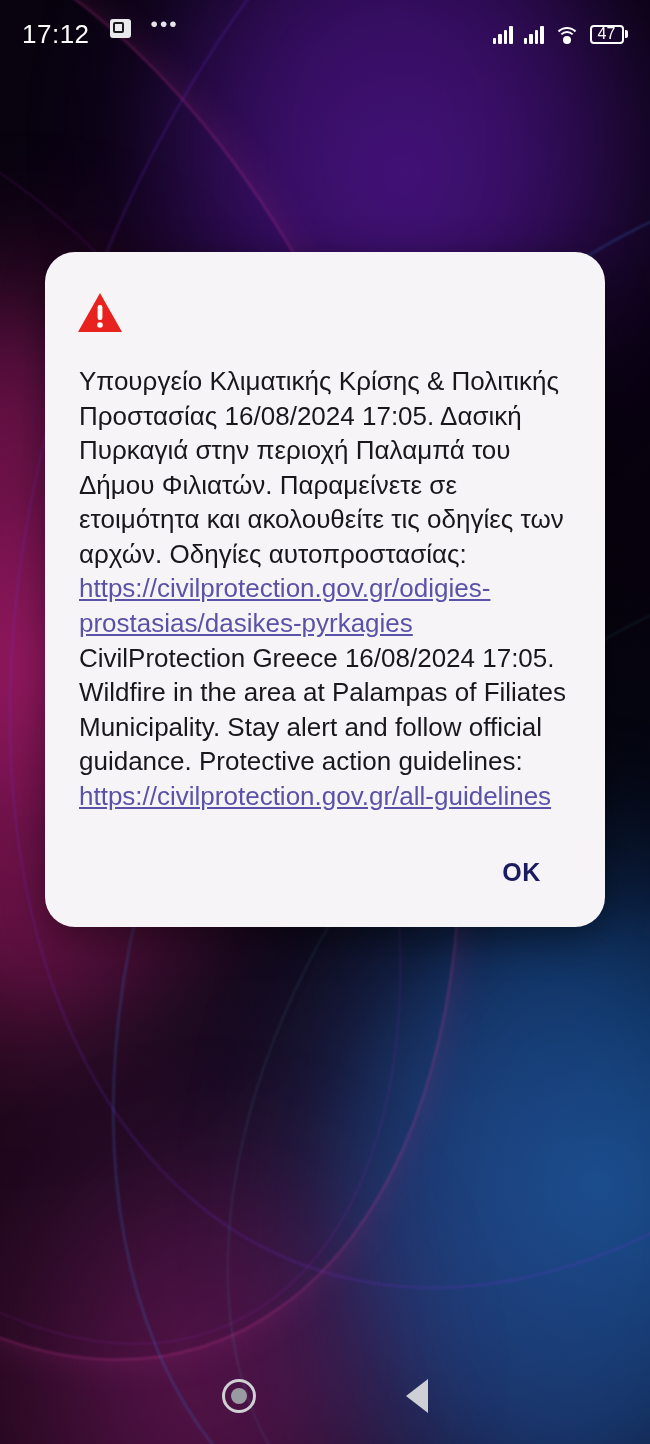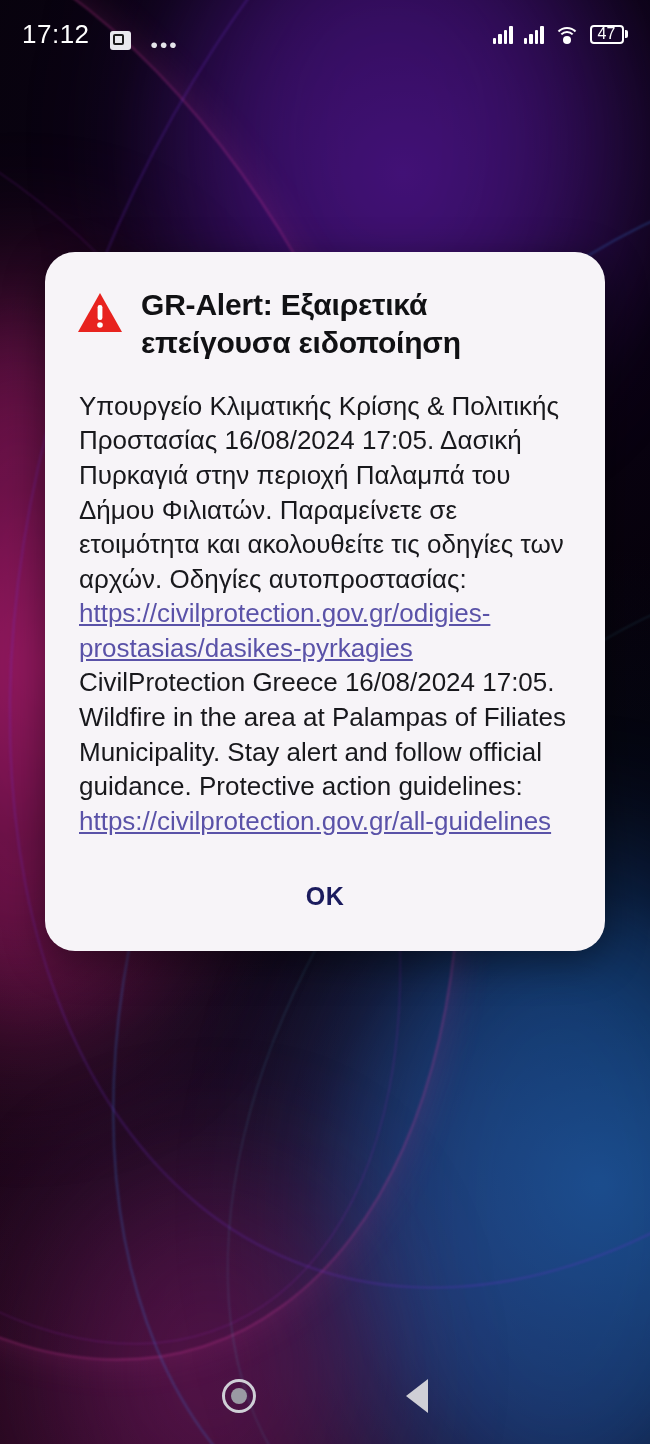--- a/index.html
+++ b/index.html
@@ -83,21 +83,21 @@
     display: flex;
     align-items: center;
     justify-content: space-between;
     padding: 0 22px;
     box-sizing: border-box;
     color: #fff;
     z-index: 5;
   }
   .sb-left {
     display: flex;
-    align-items: flex-end;
+    align-items: flex-start;
     gap: 20px;
   }
   .clock {
     font-size: 26px;
     letter-spacing: 0.5px;
     font-family: "Liberation Sans", sans-serif;
   }
   .sb-icon-sq {
     width: 21px; height: 19px;
     border-radius: 3px;
@@ -226,21 +226,21 @@
     word-wrap: break-word;
   }
   .dlg-body a {
     color: #5a52a8;
     text-decoration: underline;
     text-underline-offset: 2px;
   }
   .dlg-actions {
     margin-top: 34px;
     display: flex;
-    justify-content: center;
+    justify-content: flex-end;
     padding-bottom: 6px;
   }
   .ok-btn {
     background: none;
     border: none;
     color: #1b1b5e;
     font-size: 25px;
     font-weight: bold;
     letter-spacing: 0.6px;
     padding: 10px 34px;
@@ -330,21 +330,20 @@
 
   <div id="dialog">
     <div class="dlg-head">
       <span class="warn-icon">
         <svg width="46" height="42" viewBox="0 0 46 42" aria-hidden="true">
           <path d="M23 1 L45 40 L1 40 Z" fill="#e8231f"></path>
           <rect x="20.6" y="13" width="4.8" height="15" rx="2.2" fill="#ffffff"></rect>
           <circle cx="23" cy="33" r="2.8" fill="#ffffff"></circle>
         </svg>
       </span>
-      <div class="dlg-title">GR-Alert: Εξαιρετικά επείγουσα ειδοποίηση</div>
     </div>
 
     <div class="dlg-body">
       <span>Υπουργείο Κλιματικής Κρίσης &amp; Πολιτικής Προστασίας 16/08/2024 17:05. Δασική Πυρκαγιά στην περιοχή Παλαμπά του Δήμου Φιλιατών. Παραμείνετε σε ετοιμότητα και ακολουθείτε τις οδηγίες των αρχών. Οδηγίες αυτοπροστασίας: </span><a href="#">https://civilprotection.gov.gr/odigies-prostasias/dasikes-pyrkagies</a><span> CivilProtection Greece 16/08/2024 17:05. Wildfire in the area at Palampas of Filiates Municipality. Stay alert and follow official guidance. Protective action guidelines: </span><a href="#">https://civilprotection.gov.gr/all-guidelines</a>
     </div>
 
     <div class="dlg-actions">
       <button class="ok-btn">OK</button>
     </div>
   </div>

